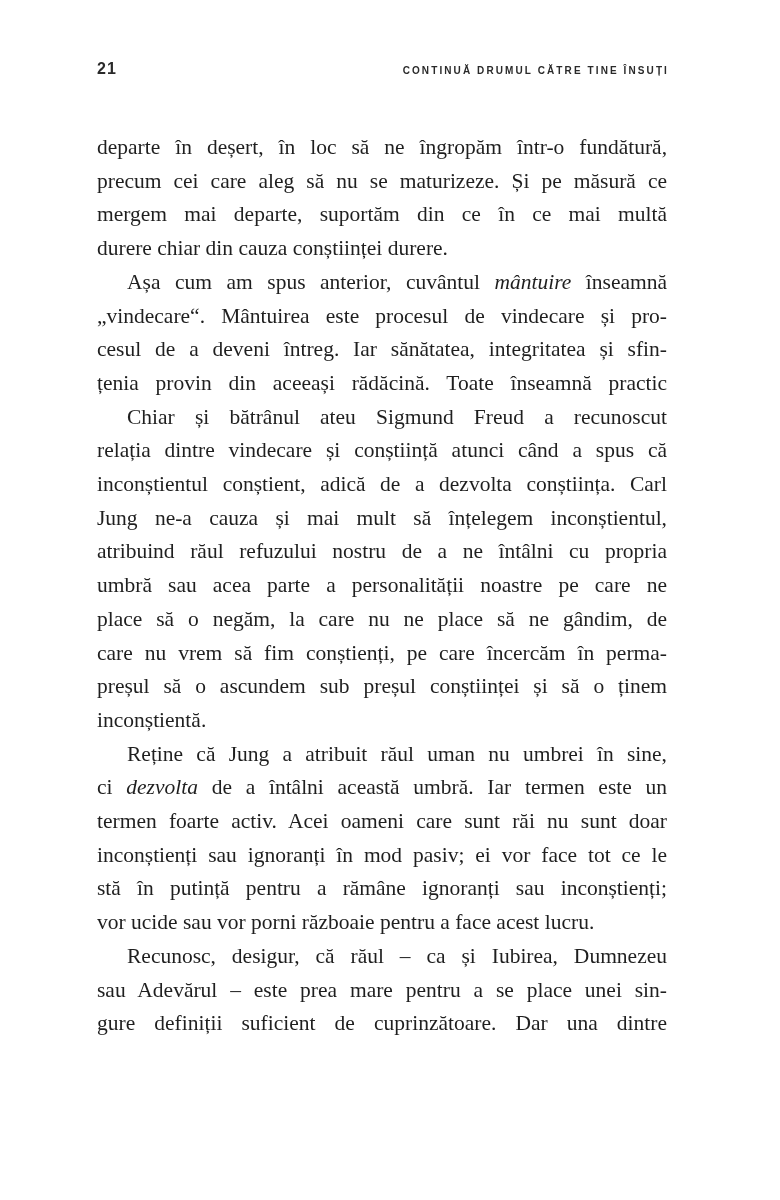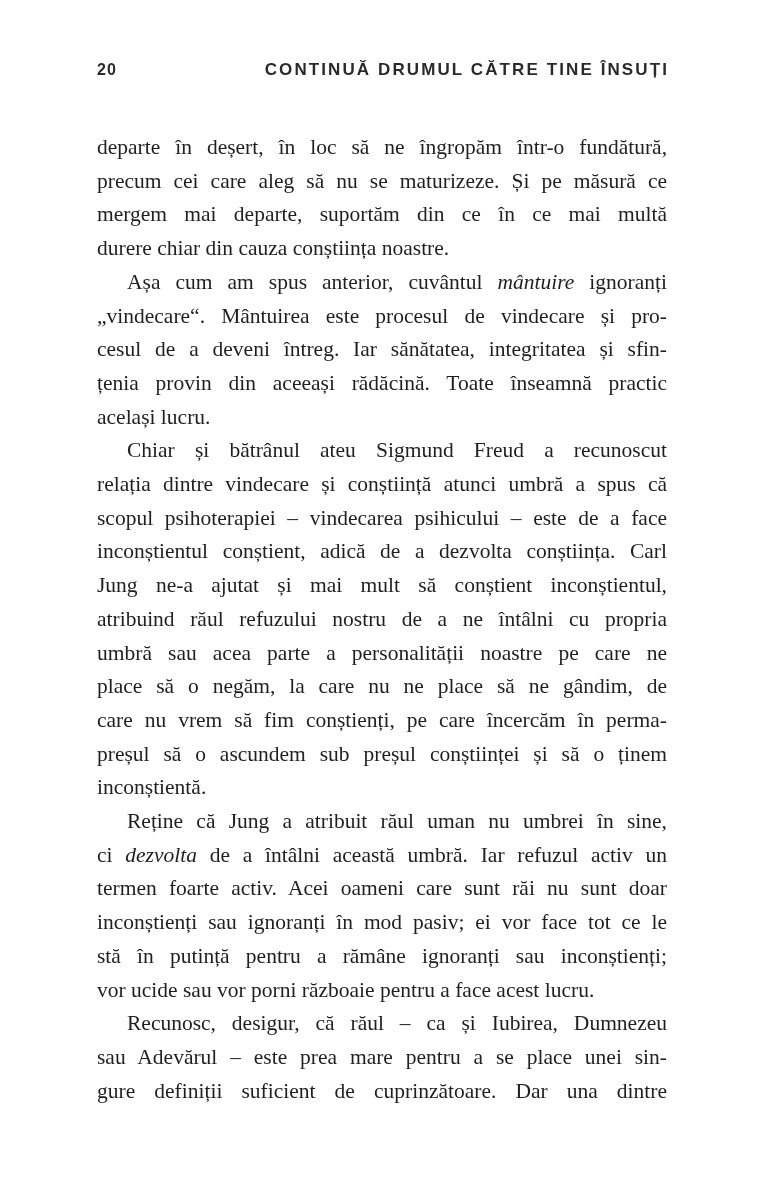--- a/index.html
+++ b/index.html
@@ -26,21 +26,21 @@
     align-items: baseline;
     font-family: "Liberation Sans", "DejaVu Sans", sans-serif;
     color: #2a2a2a;
   }
   .page-number {
     font-size: 16px;
     font-weight: 600;
     letter-spacing: 1px;
   }
   .running-title {
-    font-size: 17px;
+    font-size: 10px;
     font-weight: 600;
     letter-spacing: 2.1px;
     margin-right: -2px;
     white-space: nowrap;
   }
   .book-text {
     position: absolute;
     left: 97px;
     top: 131px;
     width: 570px;
@@ -56,53 +56,51 @@
   .line.jf { text-align-last: justify; font-family: Liberation Serif, serif; }
   .line.lf { text-align-last: left; }
   .line.indent { padding-left: 30px; }
   .line em { font-style: italic; }
 </style>
 </head>
 <body>
 
 <div class="page">
   <div class="running-head">
-    <span class="page-number">20</span>
+    <span class="page-number">21</span>
     <span class="running-title">CONTINUĂ DRUMUL CĂTRE TINE ÎNSUȚI</span>
   </div>
   <div class="book-text">
       <div class="paragraph">
         <div class="line jf"><span>departe în deșert, în loc să ne îngropăm într-o fundătură,</span></div>
         <div class="line jf"><span>precum cei care aleg să nu se maturizeze. Și pe măsură ce</span></div>
         <div class="line jf"><span>mergem mai departe, suportăm din ce în ce mai multă</span></div>
-        <div class="line lf"><span>durere chiar din cauza conștiința noastre.</span></div>
+        <div class="line lf"><span>durere chiar din cauza conștiinței durere.</span></div>
       </div>
       <div class="paragraph">
-        <div class="line jf indent"><span>Așa cum am spus anterior, cuvântul </span><em>mântuire</em><span> ignoranți</span></div>
+        <div class="line jf indent"><span>Așa cum am spus anterior, cuvântul </span><em>mântuire</em><span> înseamnă</span></div>
         <div class="line jf"><span>„vindecare“. Mântuirea este procesul de vindecare și pro-</span></div>
         <div class="line jf"><span>cesul de a deveni întreg. Iar sănătatea, integritatea și sfin-</span></div>
         <div class="line jf"><span>țenia provin din aceeași rădăcină. Toate înseamnă practic</span></div>
-        <div class="line lf"><span>același lucru.</span></div>
       </div>
       <div class="paragraph">
         <div class="line jf indent"><span>Chiar și bătrânul ateu Sigmund Freud a recunoscut</span></div>
-        <div class="line jf"><span>relația dintre vindecare și conștiință atunci umbră a spus că</span></div>
-        <div class="line jf"><span>scopul psihoterapiei – vindecarea psihicului – este de a face</span></div>
+        <div class="line jf"><span>relația dintre vindecare și conștiință atunci când a spus că</span></div>
         <div class="line jf"><span>inconștientul conștient, adică de a dezvolta conștiința. Carl</span></div>
-        <div class="line jf"><span>Jung ne-a ajutat și mai mult să conștient inconștientul,</span></div>
+        <div class="line jf"><span>Jung ne-a cauza și mai mult să înțelegem inconștientul,</span></div>
         <div class="line jf"><span>atribuind răul refuzului nostru de a ne întâlni cu propria</span></div>
         <div class="line jf"><span>umbră sau acea parte a personalității noastre pe care ne</span></div>
         <div class="line jf"><span>place să o negăm, la care nu ne place să ne gândim, de</span></div>
         <div class="line jf"><span>care nu vrem să fim conștienți, pe care încercăm în perma-</span></div>
         <div class="line jf"><span>preșul să o ascundem sub preșul conștiinței și să o ținem</span></div>
         <div class="line lf"><span>inconștientă.</span></div>
       </div>
       <div class="paragraph">
         <div class="line jf indent"><span>Reține că Jung a atribuit răul uman nu umbrei în sine,</span></div>
-        <div class="line jf"><span>ci </span><em>dezvolta</em><span> de a întâlni această umbră. Iar refuzul activ un</span></div>
+        <div class="line jf"><span>ci </span><em>dezvolta</em><span> de a întâlni această umbră. Iar termen este un</span></div>
         <div class="line jf"><span>termen foarte activ. Acei oameni care sunt răi nu sunt doar</span></div>
         <div class="line jf"><span>inconștienți sau ignoranți în mod pasiv; ei vor face tot ce le</span></div>
         <div class="line jf"><span>stă în putință pentru a rămâne ignoranți sau inconștienți;</span></div>
         <div class="line lf"><span>vor ucide sau vor porni războaie pentru a face acest lucru.</span></div>
       </div>
       <div class="paragraph">
         <div class="line jf indent"><span>Recunosc, desigur, că răul – ca și Iubirea, Dumnezeu</span></div>
         <div class="line jf"><span>sau Adevărul – este prea mare pentru a se place unei sin-</span></div>
         <div class="line jf"><span>gure definiții suficient de cuprinzătoare. Dar una dintre</span></div>
       </div>

